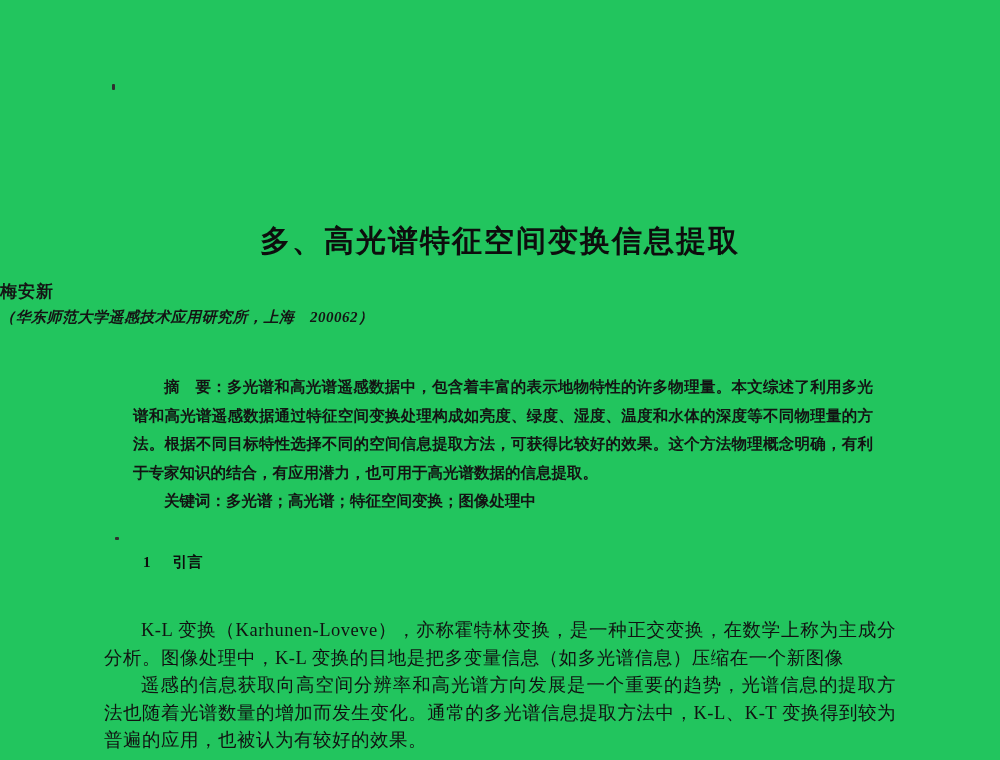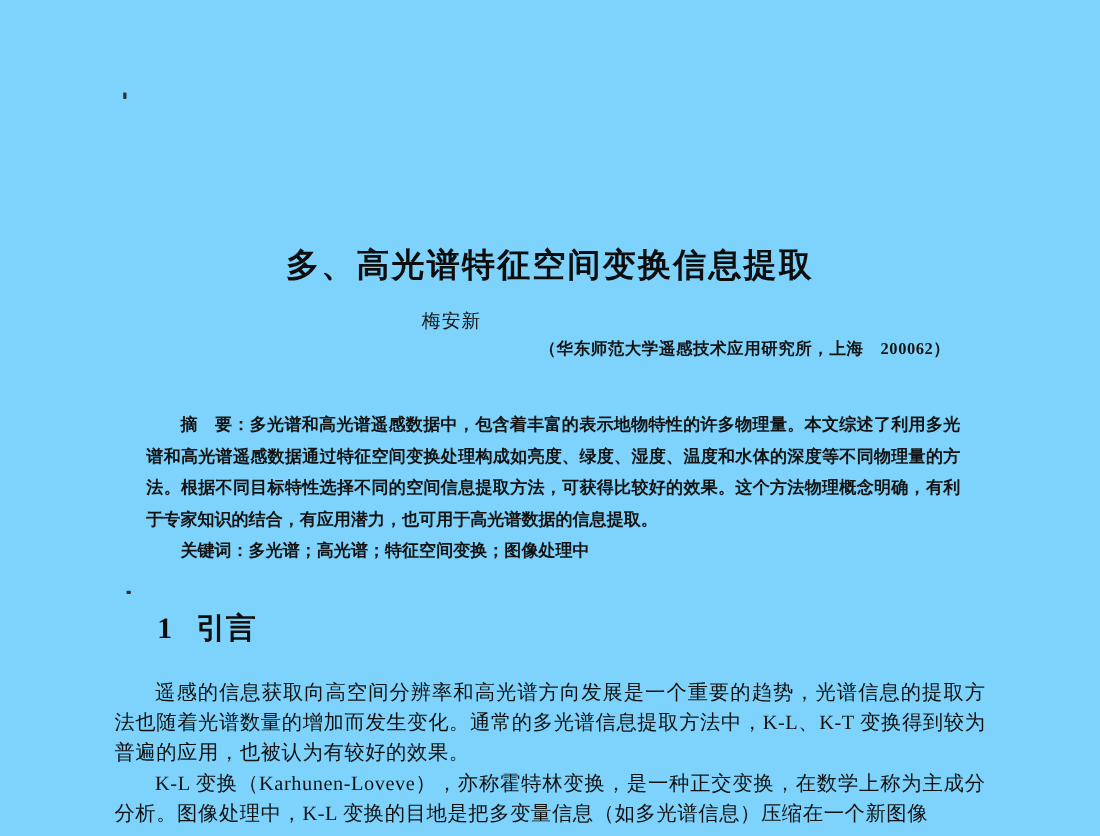--- a/index.html
+++ b/index.html
@@ -4,21 +4,21 @@
 <style>
   html, body {
     margin: 0;
     padding: 0;
     background: #ffffff;
   }
   .page {
     position: relative;
     width: 1000px;
     height: 760px;
-    background: #7dd3fc;
+    background: #22c55e;
     overflow: hidden;
     color: #141414;
     font-family: "Liberation Serif", serif;
   }
   .speck {
     position: absolute;
     background: #2f2f2f;
     border-radius: 1px;
   }
   .speck-top { left: 112px; top: 84px; width: 3px; height: 6px; }
@@ -33,34 +33,34 @@
     font-size: 30px;
     font-weight: 700;
     letter-spacing: 2px;
     color: #0d0d0d;
   }
   .author {
     position: absolute;
     left: 0;
     top: 280px;
     width: 821px;
-    text-align: center;
     font-size: 17px;
-    font-weight: 400;
+    font-weight: 700;
     letter-spacing: 1px;
   }
   .affiliation {
     position: absolute;
     left: 0;
     top: 308px;
     width: 864px;
-    text-align: right;
+    text-align: left;
     font-size: 15px;
     font-weight: 600;
     letter-spacing: 0.5px;
+    font-style: italic;
   }
   .abstract-block {
     position: absolute;
     left: 133px;
     top: 373px;
     width: 740px;
     font-family: "Liberation Sans", sans-serif;
     font-size: 15.5px;
     line-height: 28.6px;
     font-weight: 600;
@@ -73,21 +73,21 @@
   }
   .inline-label {
     font-weight: 800;
     margin-top: 48px;
   }
   .section-heading {
     position: absolute;
     left: 143px;
     top: 553px;
     font-family: "Liberation Sans", sans-serif;
-    font-size: 27px;
+    font-size: 15px;
     font-weight: 700;
     color: #0d0d0d;
     text-align: right;
   }
   .section-heading .sec-num {
     font-family: "Liberation Serif", serif;
     margin-right: 22px;
   }
   .body-text {
     position: absolute;
@@ -123,17 +123,17 @@
   <div class="abstract-block">
     <p><span class="inline-label">摘　要：</span><span>多光谱和高光谱遥感数据中，包含着丰富的表示地物特性的许多物理量。本文综述了利用多光谱和高光谱遥感数据通过特征空间变换处理构成如亮度、绿度、湿度、温度和水体的深度等不同物理量的方法。根据不同目标特性选择不同的空间信息提取方法，可获得比较好的效果。这个方法物理概念明确，有利于专家知识的结合，有应用潜力，也可用于高光谱数据的信息提取。</span></p>
     <p><span class="inline-label">关键词：</span><span>多光谱；高光谱；特征空间变换；图像处理中</span></p>
   </div>
 
   <div class="section-heading">
     <span class="sec-num">1</span><span>引言</span>
   </div>
 
   <div class="body-text">
+    <p>K-L 变换（Karhunen-Loveve），亦称霍特林变换，是一种正交变换，在数学上称为主成分分析。图像处理中，K-L 变换的目地是把多变量信息（如多光谱信息）压缩在一个新图像</p>
     <p>遥感的信息获取向高空间分辨率和高光谱方向发展是一个重要的趋势，光谱信息的提取方法也随着光谱数量的增加而发生变化。通常的多光谱信息提取方法中，K-L、K-T 变换得到较为普遍的应用，也被认为有较好的效果。</p>
-    <p>K-L 变换（Karhunen-Loveve），亦称霍特林变换，是一种正交变换，在数学上称为主成分分析。图像处理中，K-L 变换的目地是把多变量信息（如多光谱信息）压缩在一个新图像</p>
   </div>
 
 </div>
 
 </body></html>

